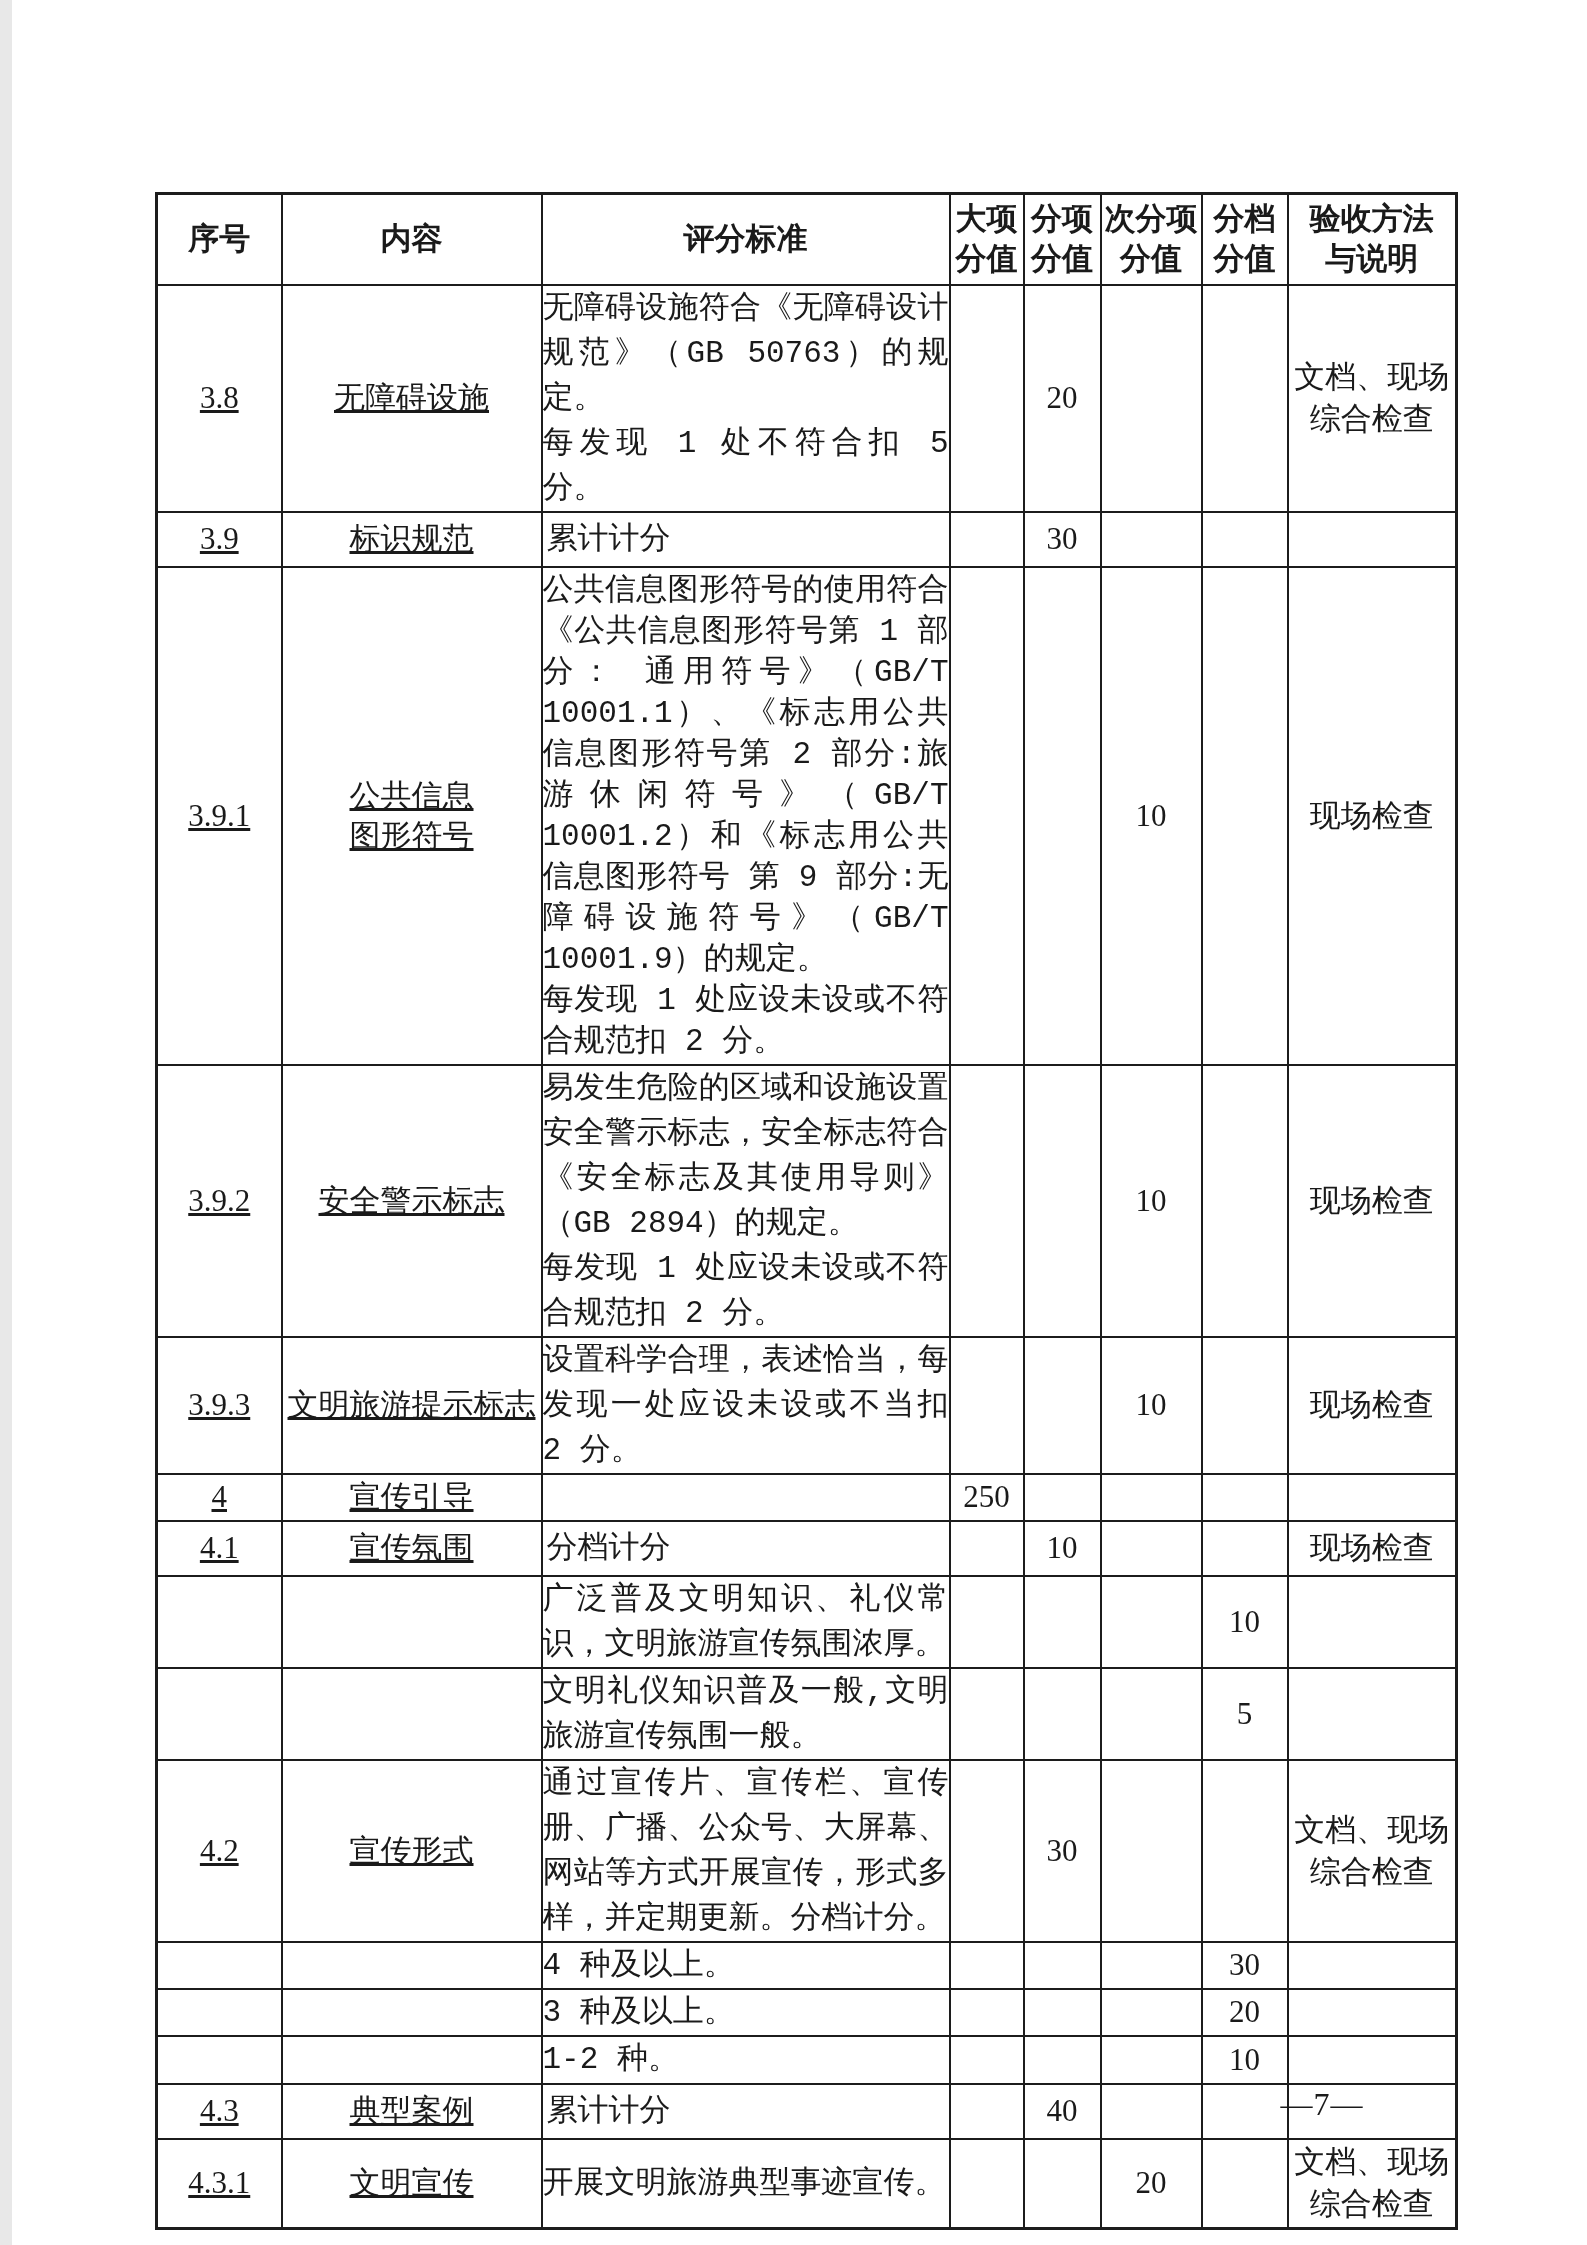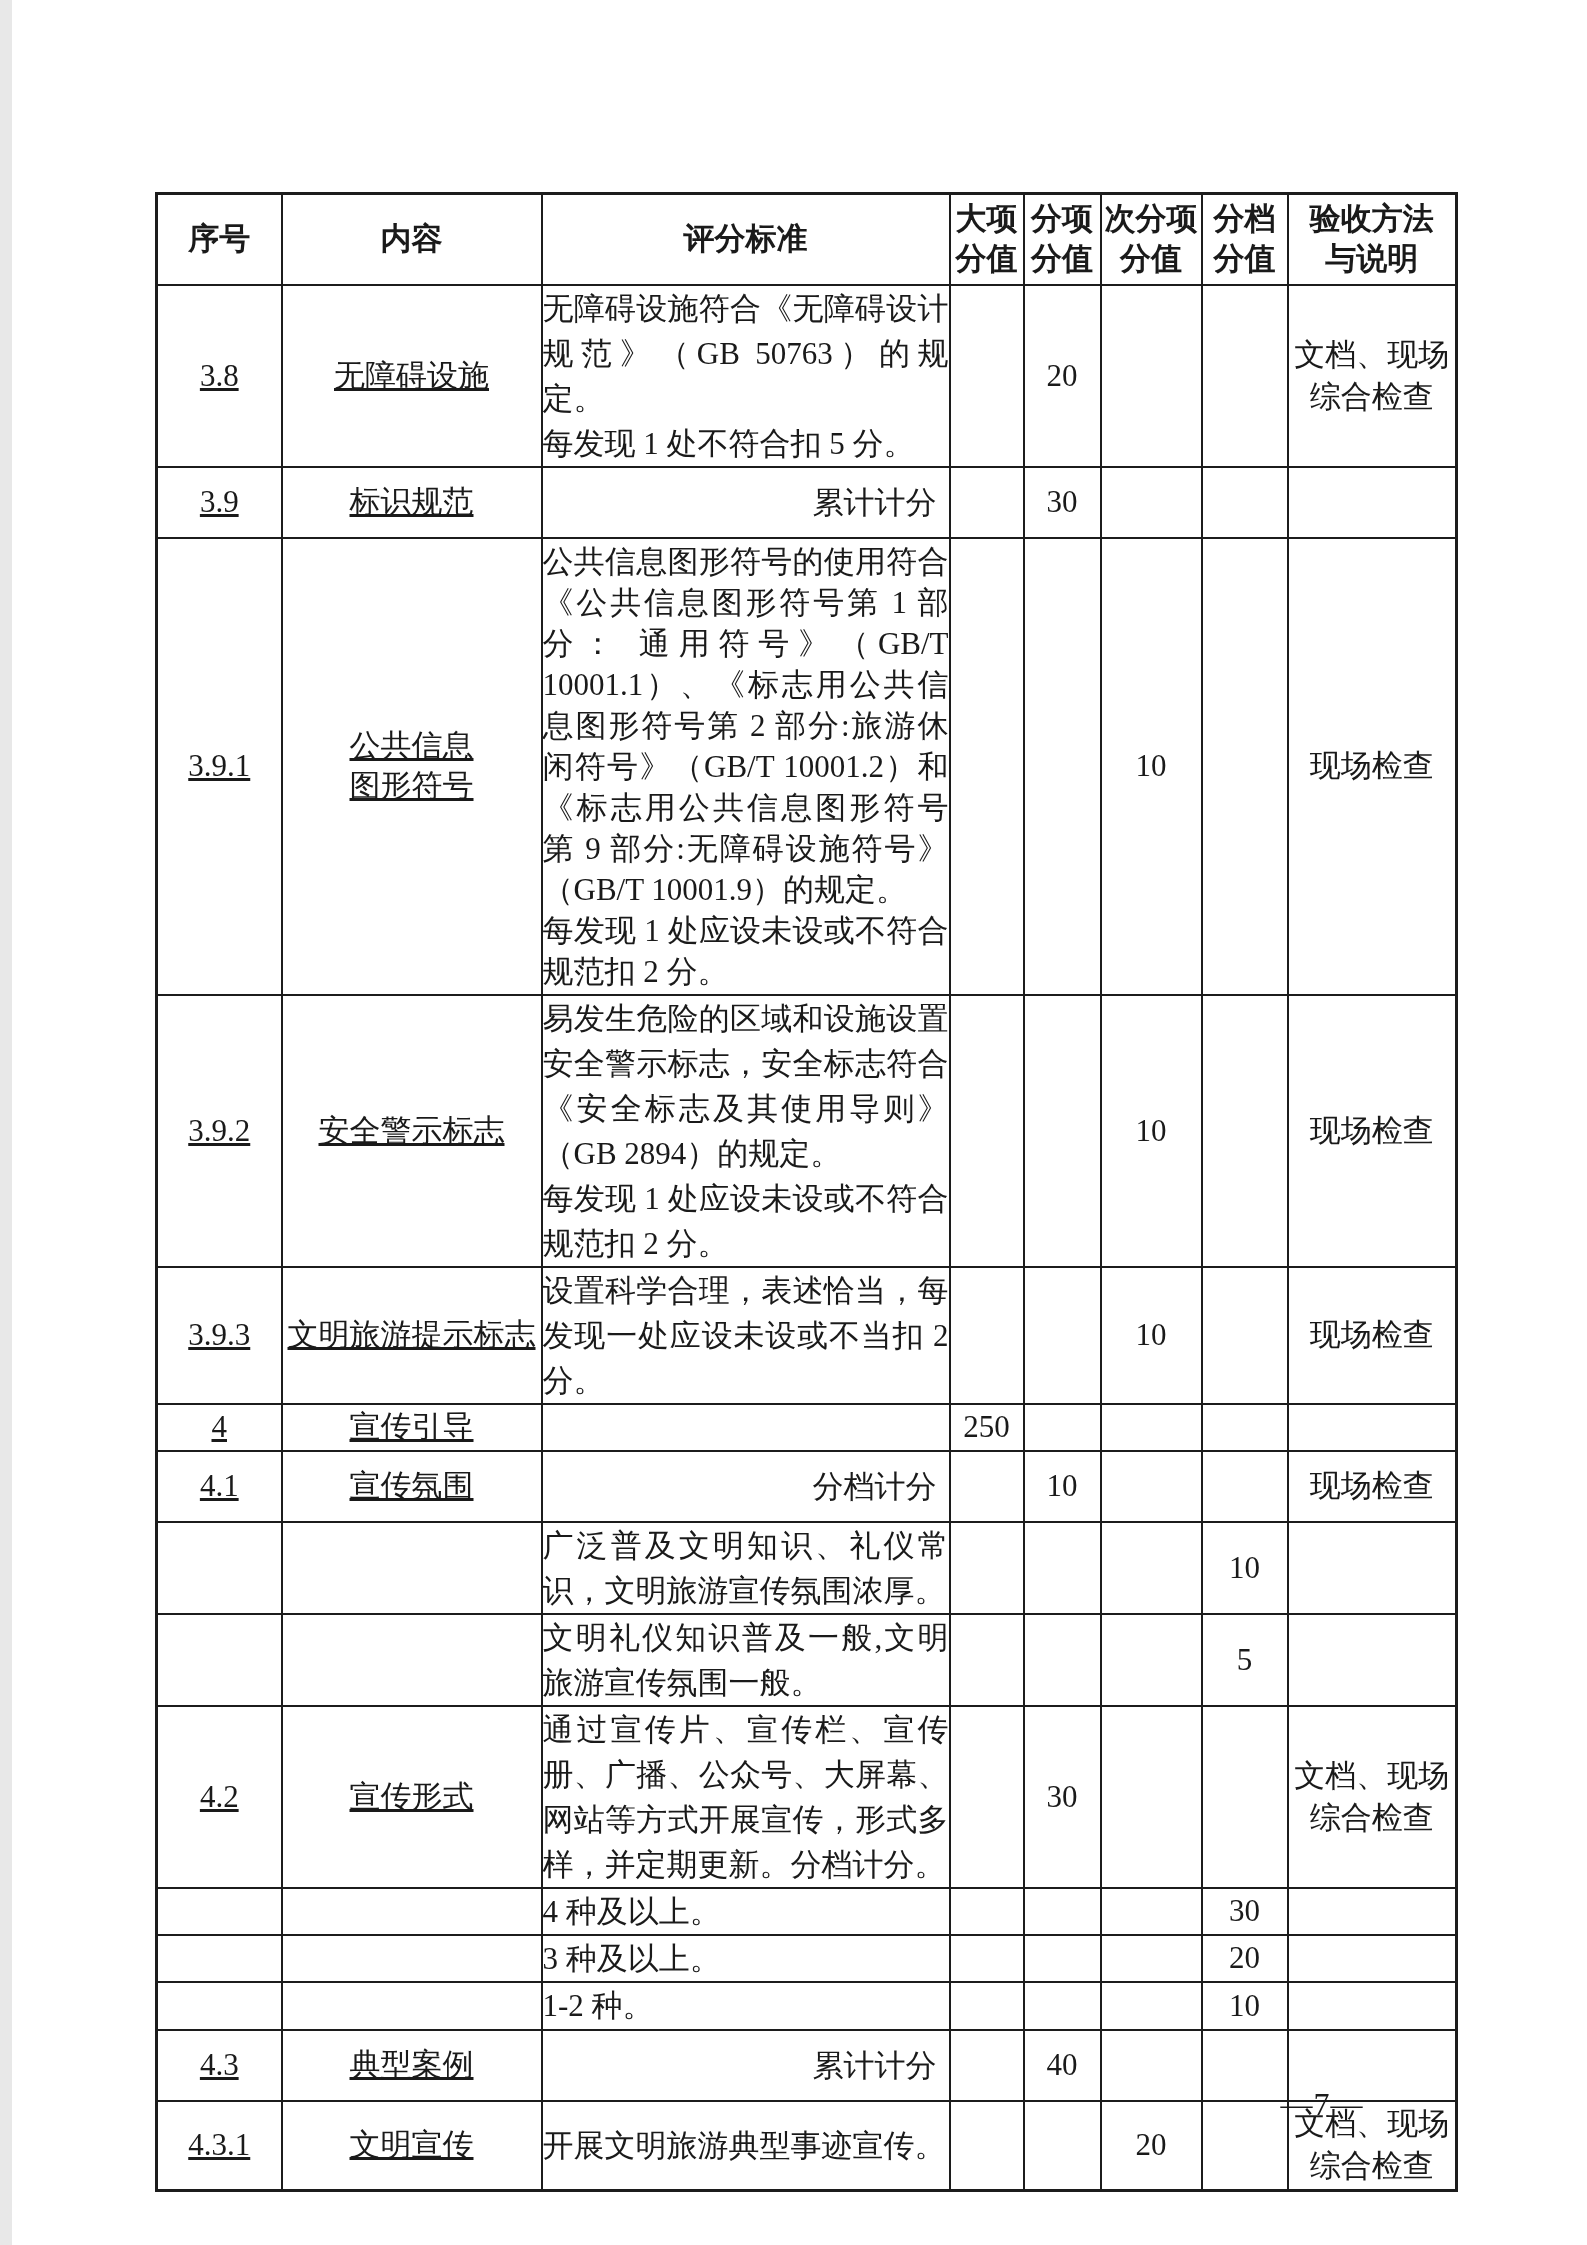--- a/index.html
+++ b/index.html
@@ -33,23 +33,24 @@
     white-space:pre-line;
   }
   td.c0, td.c1{ text-align:center; line-height:40px;text-decoration:underline; }
   td.c1{ white-space:pre-line;border-radius:15px; }
   td.c3, td.c4, td.c5, td.c6{ text-align:center; font-size:30px; }
   td.crit{
     text-align:justify;
     line-height:45px;
     padding:4px 8px 4px 9px;
     white-space:pre-line;
+    font-family:Liberation Mono, monospace;
   }
   td.crit.tight{ line-height:41px; padding-top:2px; padding-bottom:2px; }
-  td.crit.mid{ text-align:right; padding:12px; }
+  td.crit.mid{ text-align:left; padding:4px; }
   td.c7{
     text-align:center;
     line-height:42px;
     white-space:pre-line;
     font-size:30px;
   }
   .pagenum{
     position:absolute;
     left:1245px;top:2086px;
     width:130px;

